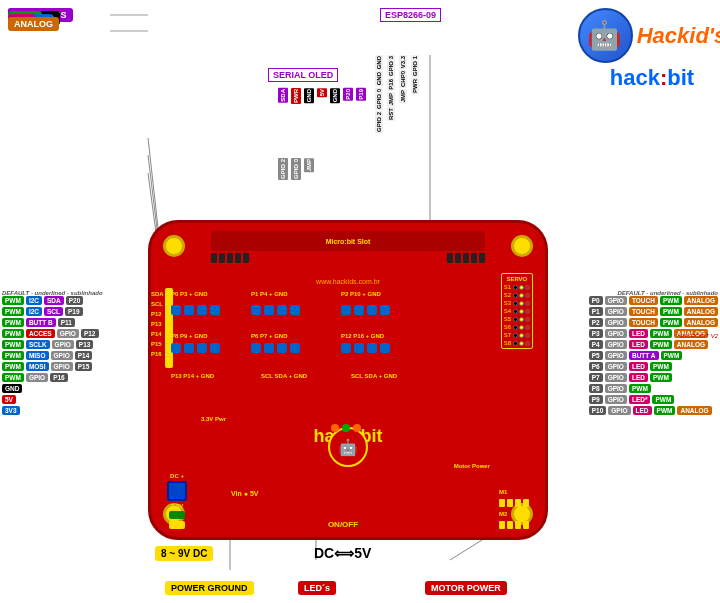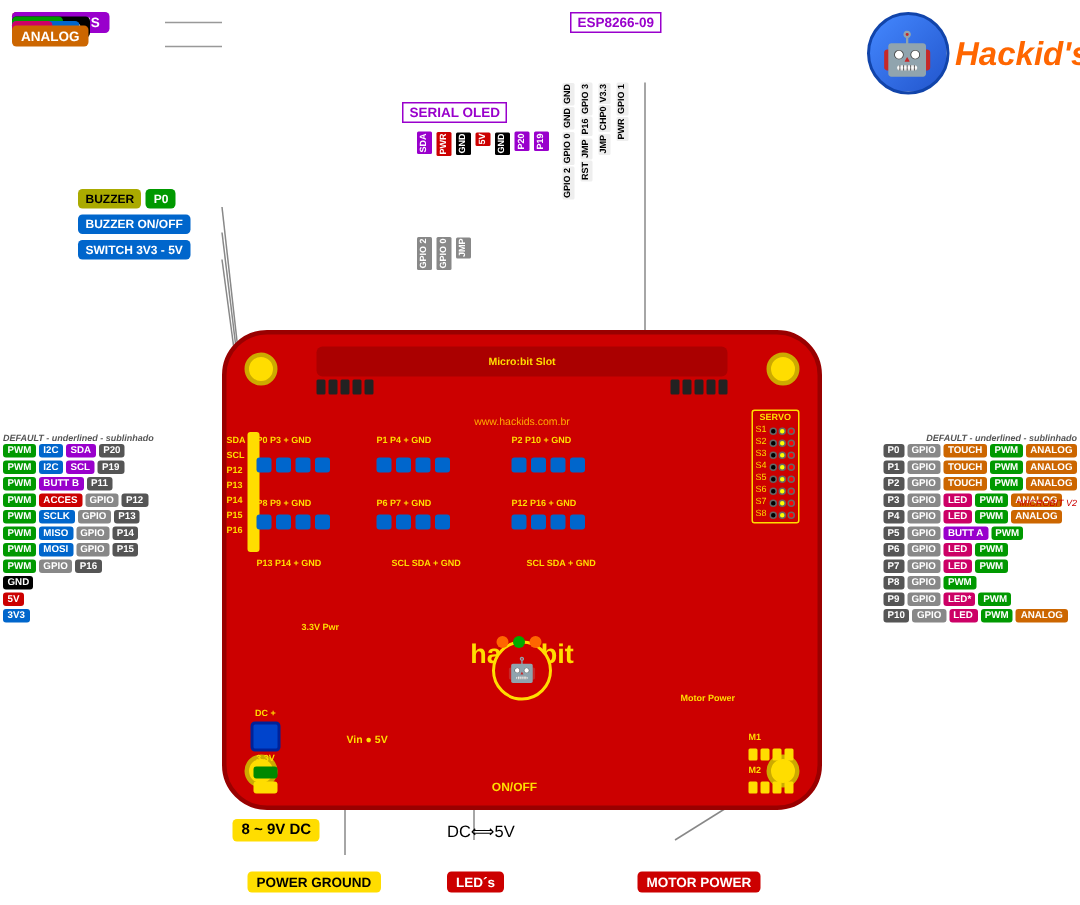--- a/index.html
+++ b/index.html
@@ -208,32 +208,20 @@
       <div style="display:flex; gap:10px;">
         <div class="label-box" style="background:#0066cc;">SERIAL</div>
         <div class="label-box" style="background:#cc0066;">PIN</div>
       </div>
       <div style="display:flex; gap:10px;">
         <div class="label-box" style="background:#cc6600;">ANALOG</div>
       </div>
     </div>
   </div>
 
-  <div style="position:absolute; top:126px; left:52px;">
-    <div class="buzzer-row" style="margin-bottom:4px;">
-      <div class="buzzer-tag buzzer-yellow">BUZZER</div>
-      <div class="buzzer-tag buzzer-green">P0</div>
-    </div>
-    <div class="buzzer-row" style="margin-bottom:4px;">
-      <div class="buzzer-tag buzzer-blue">BUZZER ON/OFF</div>
-    </div>
-    <div class="buzzer-row">
-      <div class="buzzer-tag buzzer-blue">SWITCH 3V3 - 5V</div>
-    </div>
-  </div>
 
   <div style="position:absolute; top:8px; left:380px; font-weight:bold; font-size:9px; color:#9900cc; border:1px solid #9900cc; padding:1px 4px; background:#fff;">
     <span>ESP8266-09</span>
   </div>
 
   <div class="esp-pins">
     <div class="esp-pin-col">
       <span class="esp-pin-label">GND</span>
       <span class="esp-pin-label">GND</span>
       <span class="esp-pin-label">GPIO 0</span>
@@ -298,20 +286,23 @@
 
   <div class="logo-area">
     <div style="display:flex; align-items:center; gap:4px;">
 
       <div style="width:55px; height:55px; background:linear-gradient(135deg,#4488ff,#2255cc); border-radius:50%; display:flex; align-items:center; justify-content:center; font-size:28px; border:2px solid #1144aa;">
         🤖
       </div>
       <div>
         <div style="font-size:22px; font-weight:900; color:#ff6600; font-style:italic; font-family:'Arial Black', sans-serif; line-height:1;">Hackid's</div>
       </div>
+    </div>
+    <div style="font-size:22px; font-weight:900; font-family:'Arial Black', sans-serif; margin-top:2px;">
+      <span style="color:#0066ff;">hack</span><span style="color:#cc0000;">:</span><span style="color:#0066ff;">bit</span>
     </div>
   </div>
 
   <div class="board">
     <div class="corner tl"></div>
     <div class="corner tr"></div>
     <div class="corner bl"></div>
     <div class="corner br"></div>
 
     <div style="position:absolute; top:8px; left:60px; right:60px; height:20px; background:#aa0000; border-radius:4px; display:flex; align-items:center; justify-content:center;">
@@ -684,19 +675,19 @@
       <span class="pin-tag tag-analog">ANALOG</span>
     </div>
   </div>
 
   <div style="position:absolute; bottom:264px; right:2px; font-size:6px; color:#cc0000; font-style:italic;">*MICROBIT V2</div>
 
   <div style="position:absolute; bottom:42px; left:155px; font-weight:bold; font-size:10px; color:#000; background:#ffdd00; padding:2px 6px; border-radius:3px;">8 ~ 9V DC</div>
 
   <div style="position:absolute; bottom:8px; left:165px; font-weight:bold; font-size:9px; background:#ffdd00; padding:2px 6px; border-radius:3px; color:#000;">POWER GROUND</div>
 
-  <div style="position:absolute; bottom:42px; left:298px; font-weight:normal; font-size:11px; color:#000;">DC⟺5V</div>
+  <div style="position:absolute; bottom:42px; left:314px; font-weight:bold; font-size:14px; color:#000;">DC⟺5V</div>
 
   <div style="position:absolute; bottom:8px; left:298px; font-weight:bold; font-size:9px; background:#cc0000; padding:2px 6px; border-radius:3px; color:white;">LED´s</div>
 
   <div style="position:absolute; bottom:8px; left:425px; font-weight:bold; font-size:9px; background:#cc0000; padding:2px 6px; border-radius:3px; color:white;">MOTOR POWER</div>
 
 </div>
 
 </body></html>

